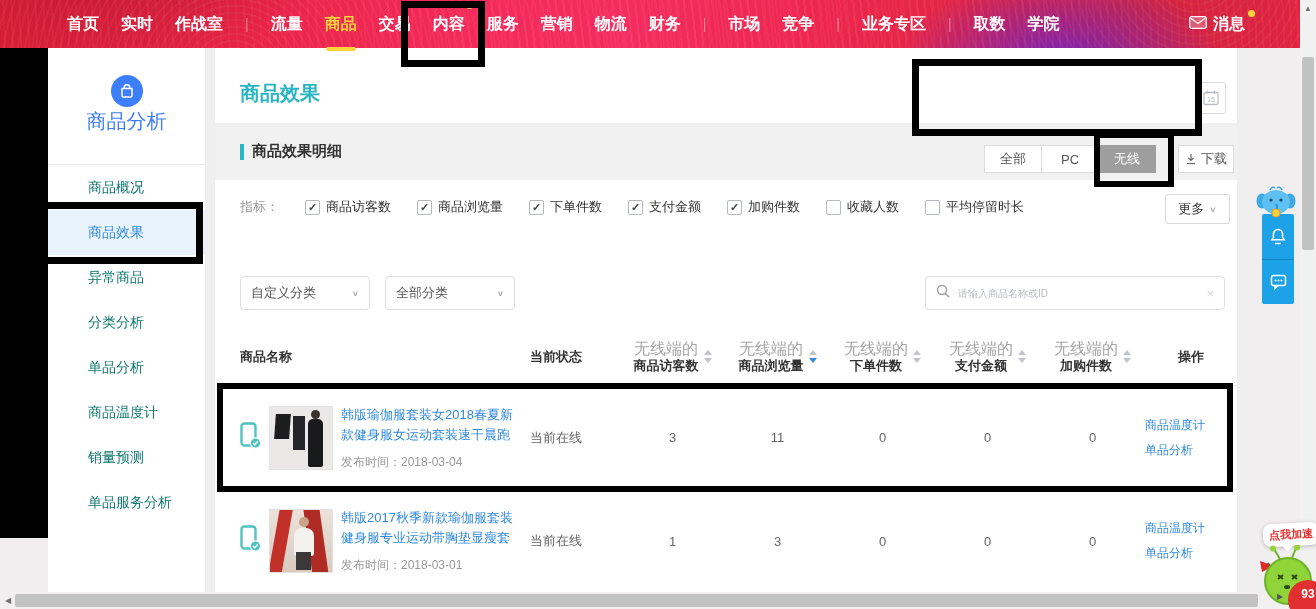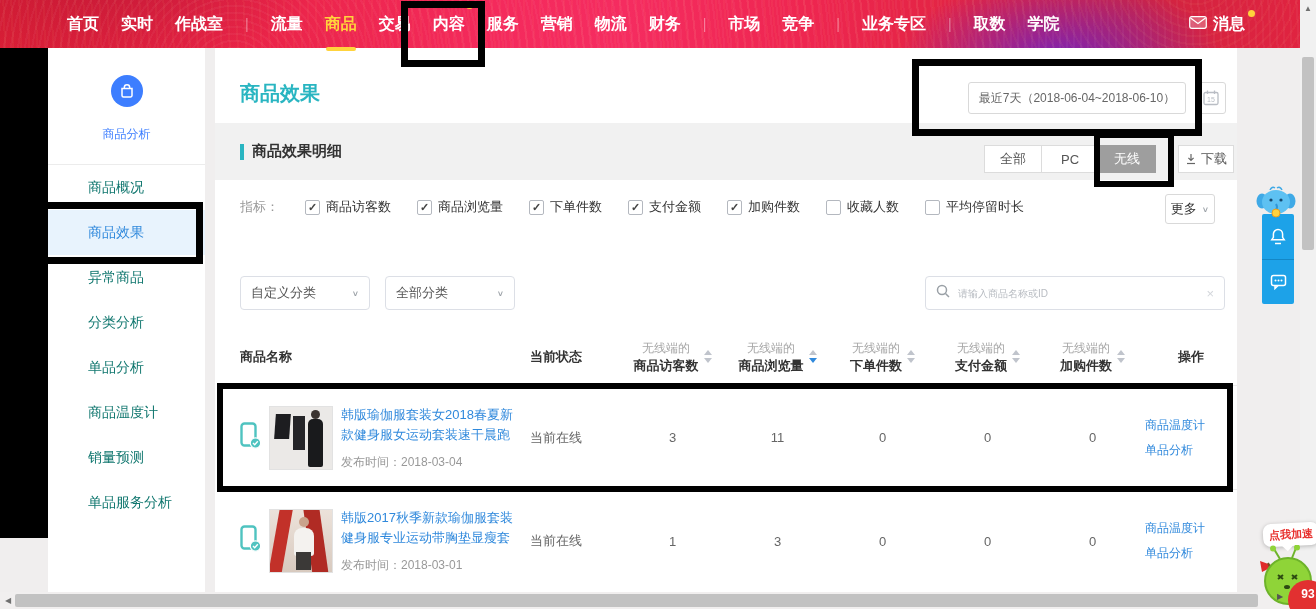--- a/index.html
+++ b/index.html
@@ -32,21 +32,21 @@
   .v-arrow { position:absolute; top:2px; left:0; width:16px; height:14px; color:#707070; font-size:8px; text-align:center; line-height:14px; cursor:pointer; }
   .v-thumb { position:absolute; top:57px; left:2px; width:12px; height:193px; background:#c2c2c2; border-radius:2px; cursor:pointer; }
   .h-scrollbar { position:absolute; left:0; top:592px; width:1300px; height:17px; background:#f1efef; z-index:40; }
   .h-arrow { position:absolute; left:1px; top:0; width:14px; height:17px; color:#707070; font-size:8px; text-align:center; line-height:17px; cursor:pointer; }
   .h-thumb { position:absolute; left:15px; top:2px; width:1243px; height:13px; background:#c2c2c2; border-radius:2px; cursor:pointer; }
 
   
   .sidebar { position:absolute; left:48px; top:48px; width:157px; height:544px; background:#fff; }
   .sb-head { position:relative; height:117px; border-bottom:1px solid #ececec; }
   .sb-icon { position:absolute; top:27px; left:50%; transform:translateX(-50%); width:32px; height:32px; border-radius:50%; background:#3d7eff; display:flex; align-items:center; justify-content:center; }
-  .sb-title { position:absolute; top:78px; left:0; right:0; text-align:center; font-size:12px; color:#3d7eff; }
+  .sb-title { position:absolute; top:60px; left:0; right:0; text-align:center; font-size:20px; color:#3d7eff; }
   .sb-item { height:45px; display:flex; align-items:center; padding-left:40px; font-size:14px; color:#0f766e; cursor:pointer; }
   .sb-item.active { background:#e8f3fd; color:#3089dc; }
 
   
   .main { position:absolute; left:215px; top:48px; width:1022px; height:544px; background:#fff; }
   .page-title { position:absolute; top:32px; left:25px; font-size:20px; font-weight:bold; color:#29b5c1; }
   .date-box { position:absolute; top:34px; left:753px; width:218px; height:32px; border:1px solid #d9d9d9; border-radius:3px; background:#fff;
     display:flex; align-items:center; justify-content:center; font-size:12px; color:#666; cursor:pointer; white-space:nowrap; }
   .cal-btn { position:absolute; top:34px; left:981px; width:30px; height:32px; border:1px solid #d9d9d9; border-radius:3px; background:#fff; display:flex; align-items:center; justify-content:center; cursor:pointer; }
 
@@ -57,39 +57,39 @@
   .dev-btn { width:58px; height:28px; margin-left:-1px; border:1px solid #dcdcdc; background:#fff; color:#555; font-size:13px; display:flex; align-items:center; justify-content:center; cursor:pointer; }
   .dev-btn.active { background:#9e9e9e; border-color:#9e9e9e; color:#fff; }
   .dl-btn { position:absolute; top:97px; left:963px; width:56px; height:28px; border:1px solid #dcdcdc; background:#fff; color:#555; font-size:13px; display:flex; align-items:center; justify-content:center; gap:4px; cursor:pointer; }
 
   .indicators { position:absolute; top:150px; left:25px; right:80px; display:flex; align-items:center; gap:26px; }
   .ind-label { font-size:13px; color:#999; }
   .cb-item { display:flex; align-items:center; gap:6px; cursor:pointer; white-space:nowrap; }
   .cb-box { width:15px; height:15px; border:1px solid #b4b8bf; border-radius:2px; background:#fff; display:flex; align-items:center; justify-content:center; }
   .cb-mark { font-size:11px; font-weight:bold; color:#444; line-height:13px; }
   .cb-label { font-size:13px; color:#333; }
-  .more-btn { position:absolute; top:146px; left:950px; width:50px; height:30px; border:1px solid #d9d9d9; border-radius:3px; background:#fff; color:#333; font-size:13px; display:flex; align-items:center; justify-content:center; gap:5px; cursor:pointer; }
+  .more-btn { position:absolute; top:146px; left:950px; width:65px; height:30px; border:1px solid #d9d9d9; border-radius:3px; background:#fff; color:#333; font-size:13px; display:flex; align-items:center; justify-content:center; gap:5px; cursor:pointer; }
   .caret { color:#9aa0a6; font-size:10px; transform:scaleY(.8); }
   .note { position:absolute; top:178px; left:25px; font-size:13px; color:#fb5258; }
 
   .select { position:absolute; top:228px; height:34px; width:130px; border:1px solid #dcdfe6; border-radius:4px; background:#fff; display:flex; align-items:center; justify-content:space-between; padding:0 10px; font-size:13px; color:#555; cursor:pointer; }
   .search { position:absolute; top:228px; left:710px; width:300px; height:34px; border:1px solid #dcdfe6; border-radius:4px; background:#fff; display:flex; align-items:center; padding:0 10px; gap:8px; }
   .search input { flex:1; border:none; outline:none; font-size:10px; color:#333; font-family:inherit; background:transparent; }
   .search input::placeholder { color:#b8bcc2; }
   .clear-x { color:#d3d6db; font-size:13px; cursor:pointer; }
 
   
   .table { position:absolute; top:280px; left:25px; width:997px; }
   .thead, .trow { display:grid; grid-template-columns:285px 95px 105px 105px 105px 105px 105px 92px; align-items:center; }
   .thead { height:58px; border-bottom:1px solid #ececec; }
   .th { font-size:13px; font-weight:bold; color:#333; }
   .th-status { padding-left:5px; }
   .th-metric { display:flex; align-items:center; justify-content:center; }
   .th-lines { display:flex; flex-direction:column; align-items:center; line-height:17px; }
-  .th-prefix { font-size:12px; font-weight:normal; color:#a6a6a6; }
+  .th-prefix { font-size:16px; font-weight:normal; color:#a6a6a6; }
   .carets { display:inline-flex; flex-direction:column; gap:3px; margin-left:5px; cursor:pointer; }
   .carets i { display:block; width:0; height:0; border-left:4px solid transparent; border-right:4px solid transparent; }
   .carets .up { border-bottom:5px solid #c0c4cc; }
   .carets .down { border-top:5px solid #c0c4cc; }
   .carets .down.on { border-top-color:#3089dc; }
   .th-actions { text-align:center; }
 
   .trow { height:103px; }
   .trow + .trow { border-top:1px solid #ececec; }
   .cell-name { display:flex; align-items:center; gap:8px; }
@@ -195,21 +195,20 @@
     <div class="sb-item">分类分析</div>
     <div class="sb-item">单品分析</div>
     <div class="sb-item">商品温度计</div>
     <div class="sb-item">销量预测</div>
     <div class="sb-item">单品服务分析</div>
   </div>
 
   <div class="main">
     <div class="page-title">商品效果</div>
 
-    <div class="date-box">最近7天（2018-06-04~2018-06-10）</div>
     <div class="cal-btn">
       <svg width="18" height="18" viewBox="0 0 18 18">
           <rect x="2" y="3.5" width="14" height="12" rx="1.5" fill="none" stroke="#b9bdc4" stroke-width="1.3"></rect>
           <line x1="5.5" y1="1.5" x2="5.5" y2="5" stroke="#b9bdc4" stroke-width="1.3"></line>
           <line x1="12.5" y1="1.5" x2="12.5" y2="5" stroke="#b9bdc4" stroke-width="1.3"></line>
           <text x="9" y="13.2" font-size="7" fill="#b9bdc4" text-anchor="middle" font-family="Liberation Sans, sans-serif">15</text>
         </svg>
     </div>
 
     <div class="band"></div>

